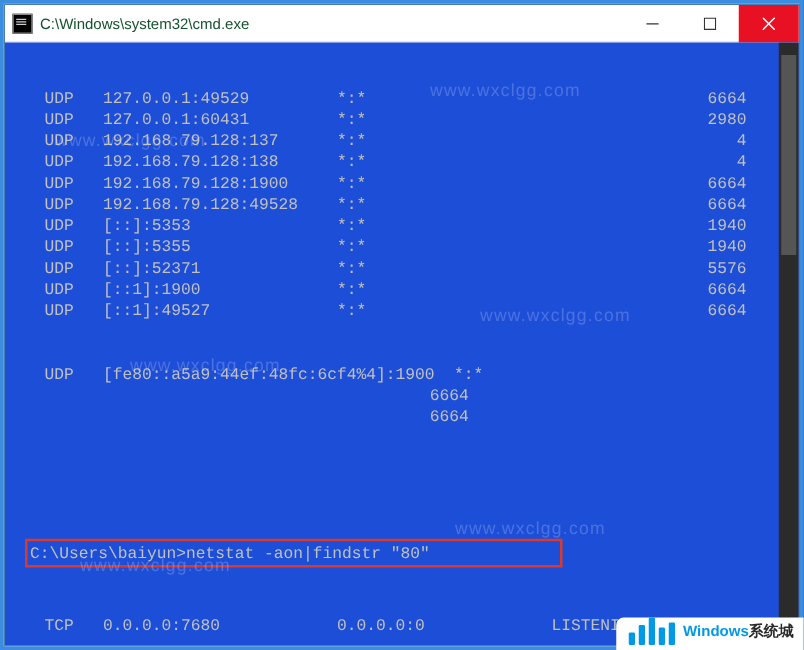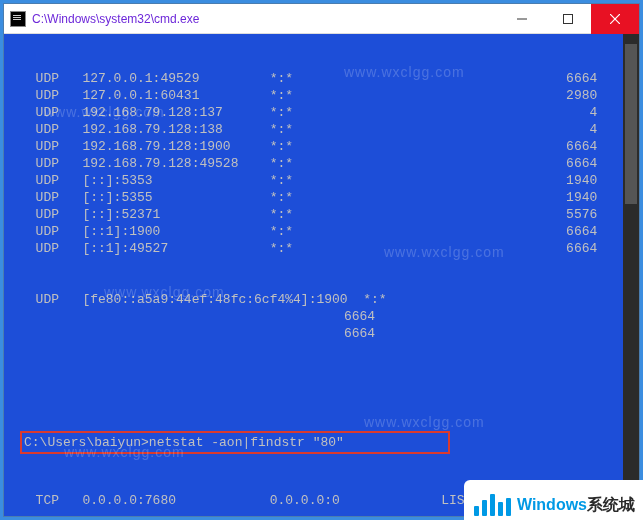--- a/index.html
+++ b/index.html
@@ -40,21 +40,21 @@
     position: absolute;
     left: 2px; top: 3px;
     width: 8px; height: 1px;
     background: #ccc;
     box-shadow: 0 2px 0 #ccc, 0 4px 0 #ccc;
   }
   .title-text {
     flex: 1;
     font-family: "Segoe UI", Tahoma, sans-serif;
     font-size: 12px;
-    color: #6d28d9;
+    color: #14532d;
   }
   .win-btn {
     width: 46px;
     height: 30px;
     display: flex;
     align-items: center;
     justify-content: center;
     font-family: "Segoe UI", sans-serif;
     color: #333;
   }
@@ -109,23 +109,23 @@
     letter-spacing: 1px;
     text-align: right;
   }
   .logo-overlay {
     position: absolute;
     right: 0;
     bottom: 0;
     display: flex;
     align-items: center;
     background: #fff;
-    padding: 14px 8px 4px 10px;
+    padding: 0 8px 4px 10px;
     font-family: "Microsoft YaHei", "Segoe UI", sans-serif;
-    font-size: 16px;
+    font-size: 12px;
     font-weight: bold;
     color: #2a2a2a;
     border-top-left-radius: 6px;
   }
   .logo-bars {
     display: flex;
     align-items: flex-end;
     gap: 3px;
     margin-right: 6px;
     height: 22px;

